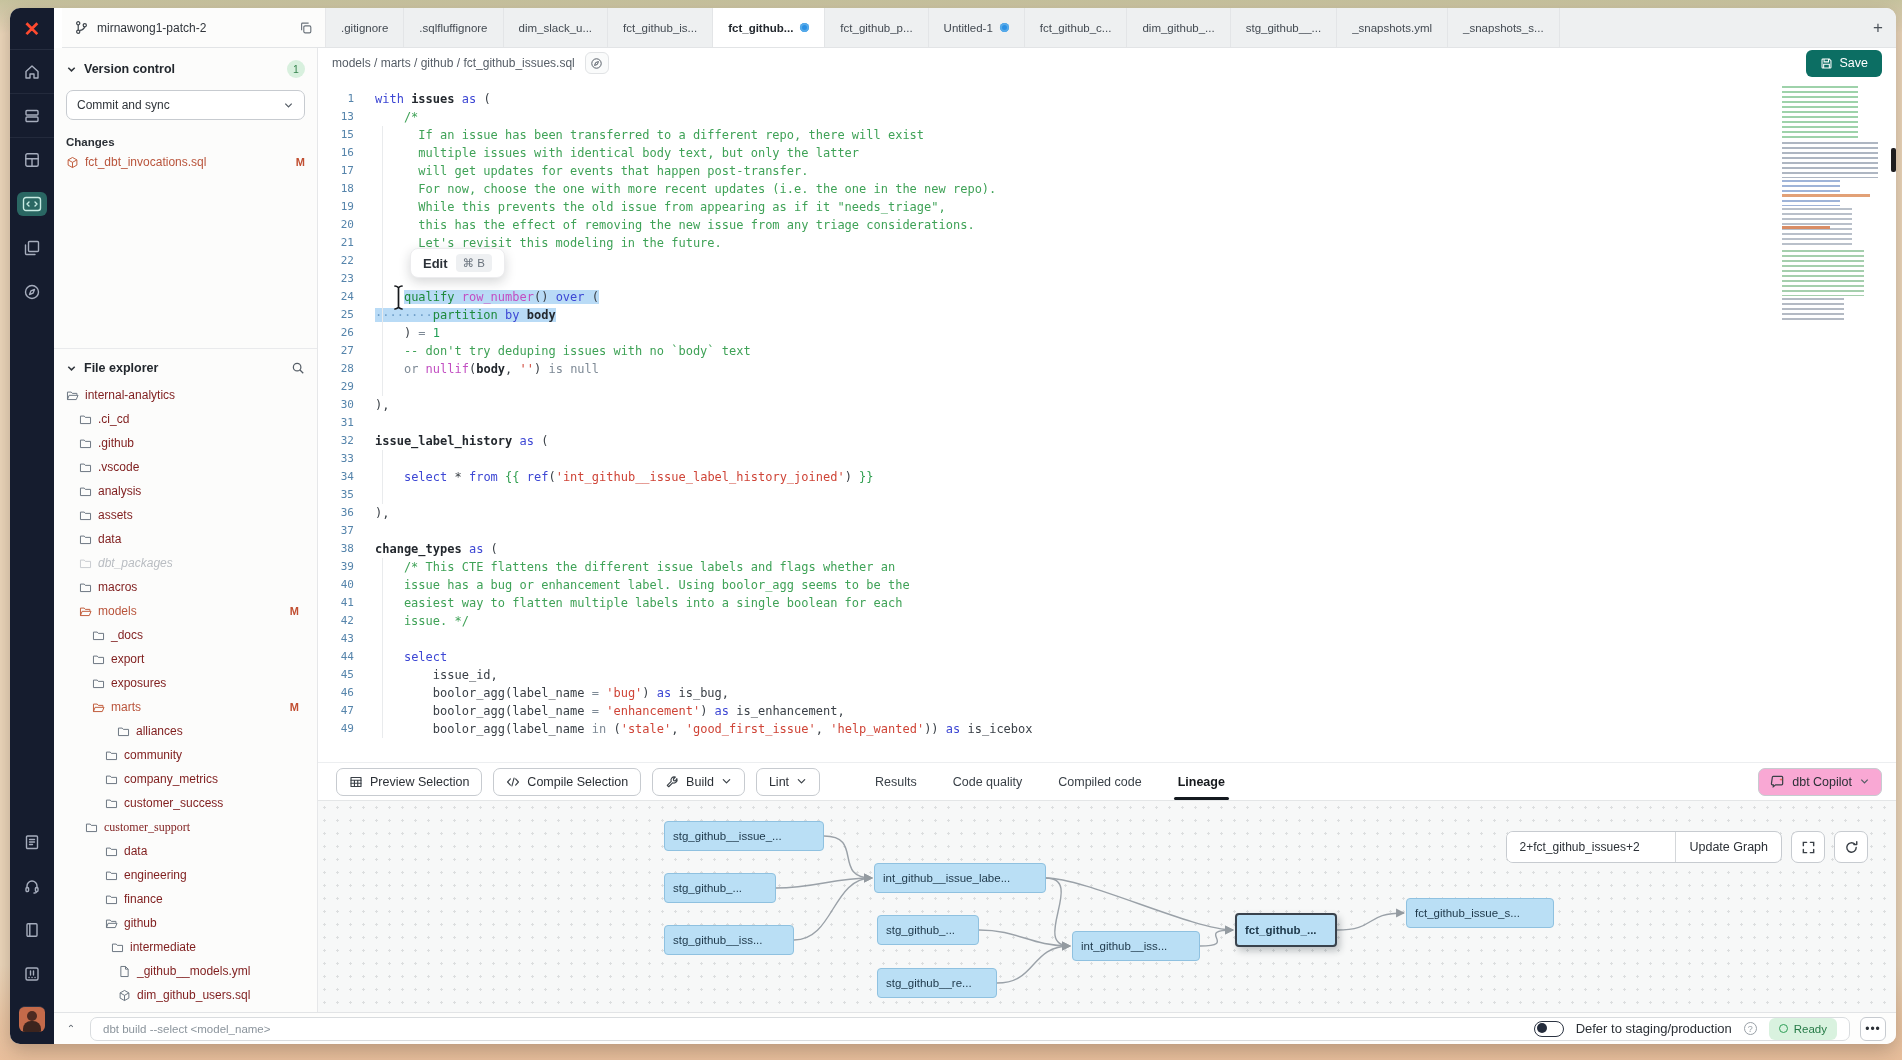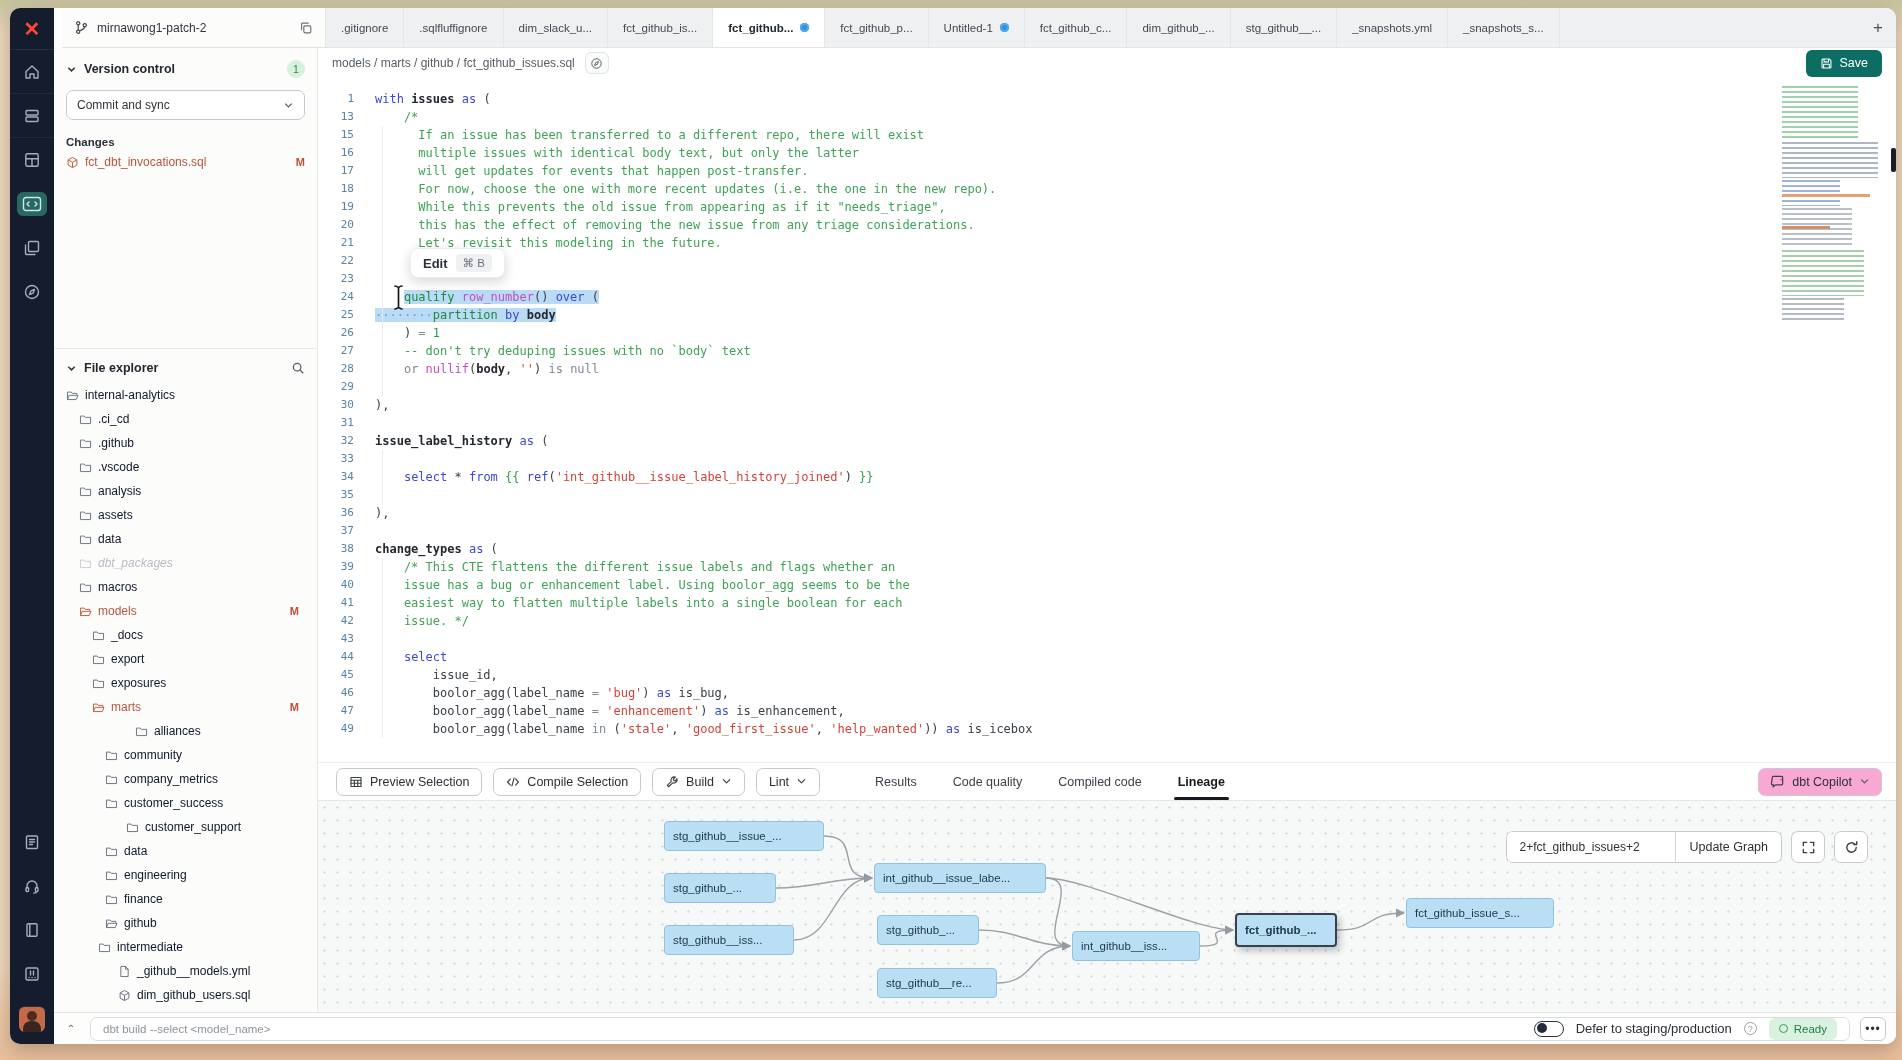--- a/index.html
+++ b/index.html
@@ -34,21 +34,21 @@
   .panel{position:absolute;left:44px;top:40px;width:264px;bottom:32px;background:#fcfcfb;border-right:1px solid #e6e7e9;overflow:hidden;font-size:12px;color:#2e3338}
   .sechead{display:flex;align-items:center;gap:7px;padding:12px 12px 4px;font-weight:bold;font-size:12.5px;color:#23282e}
   .badge1{margin-left:auto;background:#d8f0de;color:#35824d;border-radius:50%;width:18px;height:18px;display:flex;align-items:center;justify-content:center;font-size:10.5px;font-weight:normal}
   .commit{margin:8px 12px 4px;height:30px;border:1px solid #c7cbd0;border-radius:7px;display:flex;align-items:center;padding:0 10px;color:#30353b;background:#fff;cursor:pointer}
   .commit span{flex:1}
   .subhead{padding:12px 12px 4px;font-weight:bold;font-size:11.5px;color:#2b3036}
   .chgrow{display:flex;align-items:center;gap:6px;padding:3px 12px;color:#b9543b;cursor:pointer}
   .chgrow .m{margin-left:auto;color:#c14f32;font-size:11px;font-weight:bold}
   .fesep{border-top:1px solid #e9eaec;margin-top:176px}
   .tree{margin-top:4px}
-  .trow{display:flex;align-items:center;gap:6px;height:24px;color:#0f172a;cursor:pointer;white-space:nowrap}
+  .trow{display:flex;align-items:center;gap:6px;height:24px;color:#7f1d1d;cursor:pointer;white-space:nowrap}
   .trow .ico{display:flex;color:#6a7480}
   .trow.mod{color:#b9543b}
   .trow.mod .ico{color:#c05a3a}
   .trow.muted{color:#b9bdc2;font-style:italic}
   .trow.muted .ico{color:#c9ccd0}
   .trow .m{margin-left:auto;margin-right:18px;color:#c14f32;font-size:11px;font-weight:bold}
   
   .crumbrow{position:absolute;left:308px;top:40px;right:0;height:30px;background:#fff;display:flex;align-items:center;padding:0 14px;gap:10px;}
   .crumb{font-size:12px;color:#555d66}
   .compass{width:24px;height:22px;border:1px solid #e1e3e5;border-radius:6px;display:flex;align-items:center;justify-content:center;cursor:pointer;background:#fafbfb}
@@ -382,21 +382,21 @@
         </div>
         <div class="trow mod" style="padding-left: 38px;">
           <span class="ico">
             <svg width="13" height="13" viewBox="0 0 16 16">
               <path d="M1.8 13V3.8h4.6l1.4 1.6h5.6v1.8M1.8 13l2-5.2h11L12.6 13z" fill="none" stroke="currentColor" stroke-width="1.2" stroke-linejoin="round"></path>
             </svg>
           </span>
           <span>marts</span>
           <span class="m">M</span>
         </div>
-        <div class="trow" style="padding-left: 81px;">
+        <div class="trow" style="padding-left: 63px;">
           <span class="ico">
             <svg width="13" height="13" viewBox="0 0 16 16">
               <path d="M1.8 13V3.8h4.6l1.4 1.6h6.4V13z" fill="none" stroke="currentColor" stroke-width="1.2" stroke-linejoin="round"></path>
             </svg>
           </span>
           <span>alliances</span>
         </div>
         <div class="trow" style="padding-left: 51px;">
           <span class="ico">
             <svg width="13" height="13" viewBox="0 0 16 16">
@@ -414,21 +414,21 @@
           <span>company_metrics</span>
         </div>
         <div class="trow" style="padding-left: 51px;">
           <span class="ico">
             <svg width="13" height="13" viewBox="0 0 16 16">
               <path d="M1.8 13V3.8h4.6l1.4 1.6h6.4V13z" fill="none" stroke="currentColor" stroke-width="1.2" stroke-linejoin="round"></path>
             </svg>
           </span>
           <span>customer_success</span>
         </div>
-        <div class="trow" style="padding-left: 72px;">
+        <div class="trow" style="padding-left: 31px; font-family: Liberation Serif, serif;">
           <span class="ico">
             <svg width="13" height="13" viewBox="0 0 16 16">
               <path d="M1.8 13V3.8h4.6l1.4 1.6h6.4V13z" fill="none" stroke="currentColor" stroke-width="1.2" stroke-linejoin="round"></path>
             </svg>
           </span>
           <span>customer_support</span>
         </div>
         <div class="trow" style="padding-left: 51px;">
           <span class="ico">
             <svg width="13" height="13" viewBox="0 0 16 16">
@@ -454,21 +454,21 @@
           <span>finance</span>
         </div>
         <div class="trow" style="padding-left: 51px;">
           <span class="ico">
             <svg width="13" height="13" viewBox="0 0 16 16">
               <path d="M1.8 13V3.8h4.6l1.4 1.6h5.6v1.8M1.8 13l2-5.2h11L12.6 13z" fill="none" stroke="currentColor" stroke-width="1.2" stroke-linejoin="round"></path>
             </svg>
           </span>
           <span>github</span>
         </div>
-        <div class="trow" style="padding-left: 44px;">
+        <div class="trow" style="padding-left: 57px;">
           <span class="ico">
             <svg width="13" height="13" viewBox="0 0 16 16">
               <path d="M1.8 13V3.8h4.6l1.4 1.6h6.4V13z" fill="none" stroke="currentColor" stroke-width="1.2" stroke-linejoin="round"></path>
             </svg>
           </span>
           <span>intermediate</span>
         </div>
         <div class="trow" style="padding-left: 64px;">
           <span class="ico">
             <svg width="13" height="13" viewBox="0 0 16 16">

